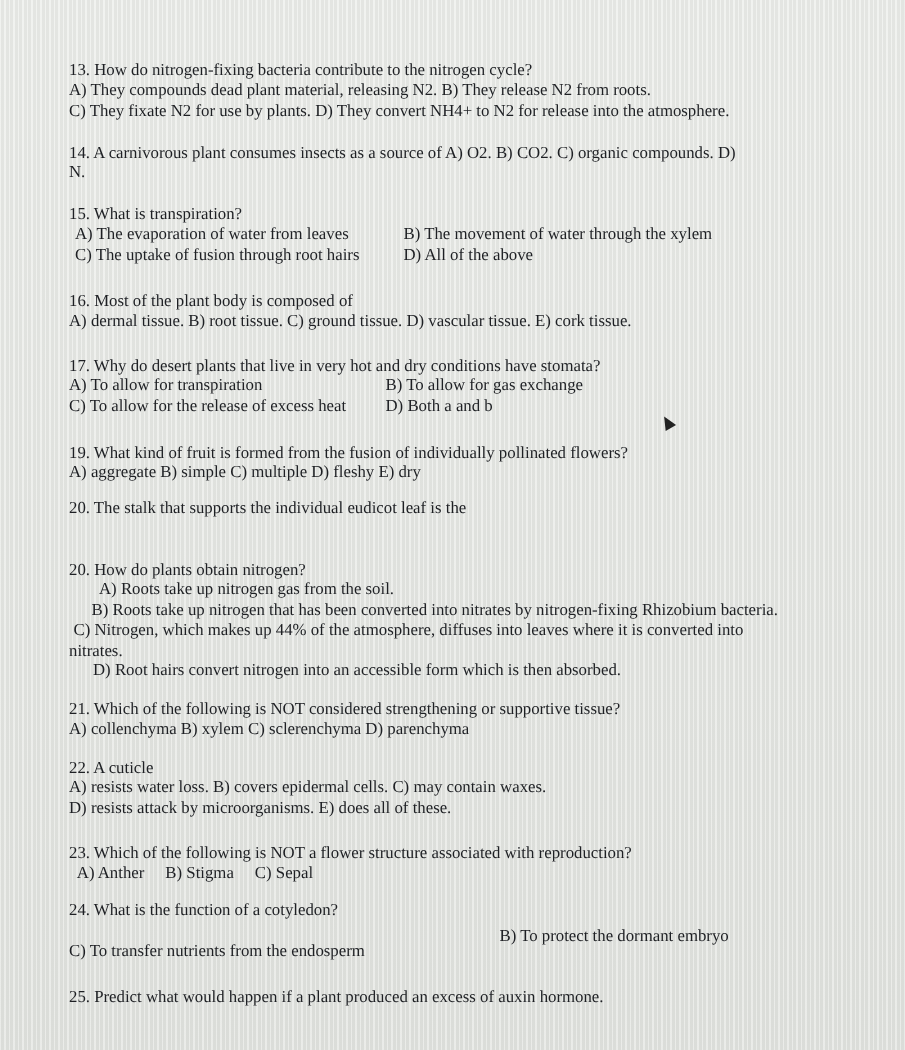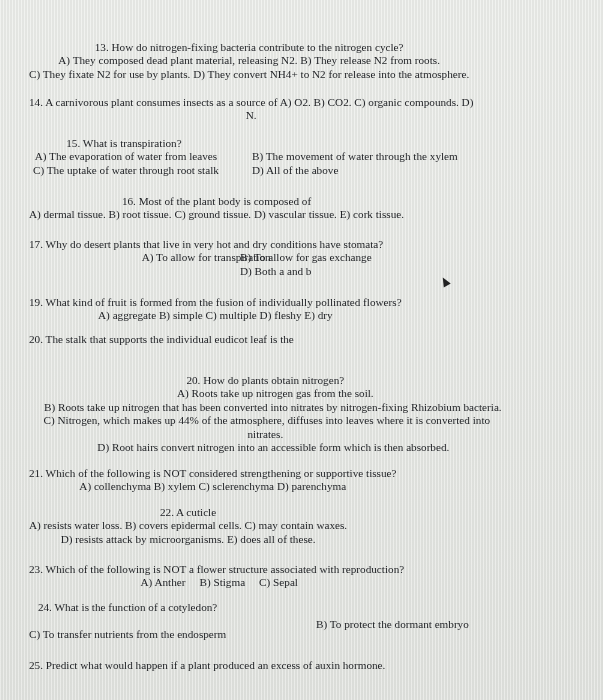--- a/index.html
+++ b/index.html
@@ -8,61 +8,61 @@
       background-color: #e6e8e4;
       background-image: repeating-linear-gradient(90deg, rgba(255,255,255,0.35) 0px, rgba(255,255,255,0.35) 1px, rgba(0,0,0,0.03) 1px, rgba(0,0,0,0.03) 3px);
       font-family: "Liberation Serif", "DejaVu Serif", serif;
       color: #1e2024;
       position: relative;
     }
     .page {
       position: absolute; left: 0; top: 0; width: 603px; height: 700px;
       background: linear-gradient(180deg, rgba(255,255,255,0.15), rgba(0,0,0,0.02));
     }
-    .q { position: absolute; left: 29px; font-size: 11.2px; line-height: 13.4px; white-space: nowrap; text-align: center; }
+    .q { position: absolute; left: 46px; font-size: 11.2px; line-height: 13.4px; white-space: nowrap; }
     .line { position: relative; height: 13.4px; }
     .line span.col2 { position: absolute; }
     .cursor {
       position: absolute; left: 441px; top: 277px; width: 0; height: 0;
       border-left: 4px solid transparent; border-right: 4px solid transparent;
       border-bottom: 9px solid #222;
       transform: rotate(-30deg);
     }
   </style>
 </head>
 <body>
 
 <div class="page">
 
   <div class="q" style="top:41px">
     <div class="line">13. How do nitrogen-fixing bacteria contribute to the nitrogen cycle?</div>
-    <div class="line">A) They composed dead plant material, releasing N2.   B) They release N2 from roots.</div>
+    <div class="line">A) They compounds dead plant material, releasing N2.   B) They release N2 from roots.</div>
     <div class="line">C) They fixate N2 for use by plants.  D) They convert NH4+ to N2 for release into the atmosphere.</div>
   </div>
 
   <div class="q" style="top:96px">
     <div class="line">14. A carnivorous plant consumes insects as a source of   A) O2.  B) CO2.  C) organic compounds.  D)</div>
     <div class="line">N.</div>
   </div>
 
   <div class="q" style="top:137px">
     <div class="line">15. What is transpiration?</div>
     <div class="line" style="padding-left:4px"><span>A) The evaporation of water from leaves</span><span class="col2" style="left:223px">B) The movement of water through the xylem</span></div>
-    <div class="line" style="padding-left:4px"><span>C) The uptake of water through root stalk</span><span class="col2" style="left:223px">D) All of the above</span></div>
+    <div class="line" style="padding-left:4px"><span>C) The uptake of fusion through root hairs</span><span class="col2" style="left:223px">D) All of the above</span></div>
   </div>
 
   <div class="q" style="top:195px">
     <div class="line">16. Most of the plant body is composed of</div>
     <div class="line">A) dermal tissue. B) root tissue. C) ground tissue. D) vascular tissue. E) cork tissue.</div>
   </div>
 
   <div class="q" style="top:238px">
     <div class="line">17. Why do desert plants that live in very hot and dry conditions have stomata?</div>
     <div class="line"><span>A) To allow for transpiration</span><span class="col2" style="left:211px">B) To allow for gas exchange</span></div>
-    <div class="line"><span class="col2" style="left:211px">D) Both a and b</span></div>
+    <div class="line"><span>C) To allow for the release of excess heat</span><span class="col2" style="left:211px">D) Both a and b</span></div>
   </div>
 
   <div class="q" style="top:296px">
     <div class="line">19. What kind of fruit is formed from the fusion of individually pollinated flowers?</div>
     <div class="line">A) aggregate B) simple C) multiple D) fleshy E) dry</div>
   </div>
 
   <div class="q" style="top:333px">
     <div class="line">20. The stalk that supports the individual eudicot leaf is the</div>
   </div>

